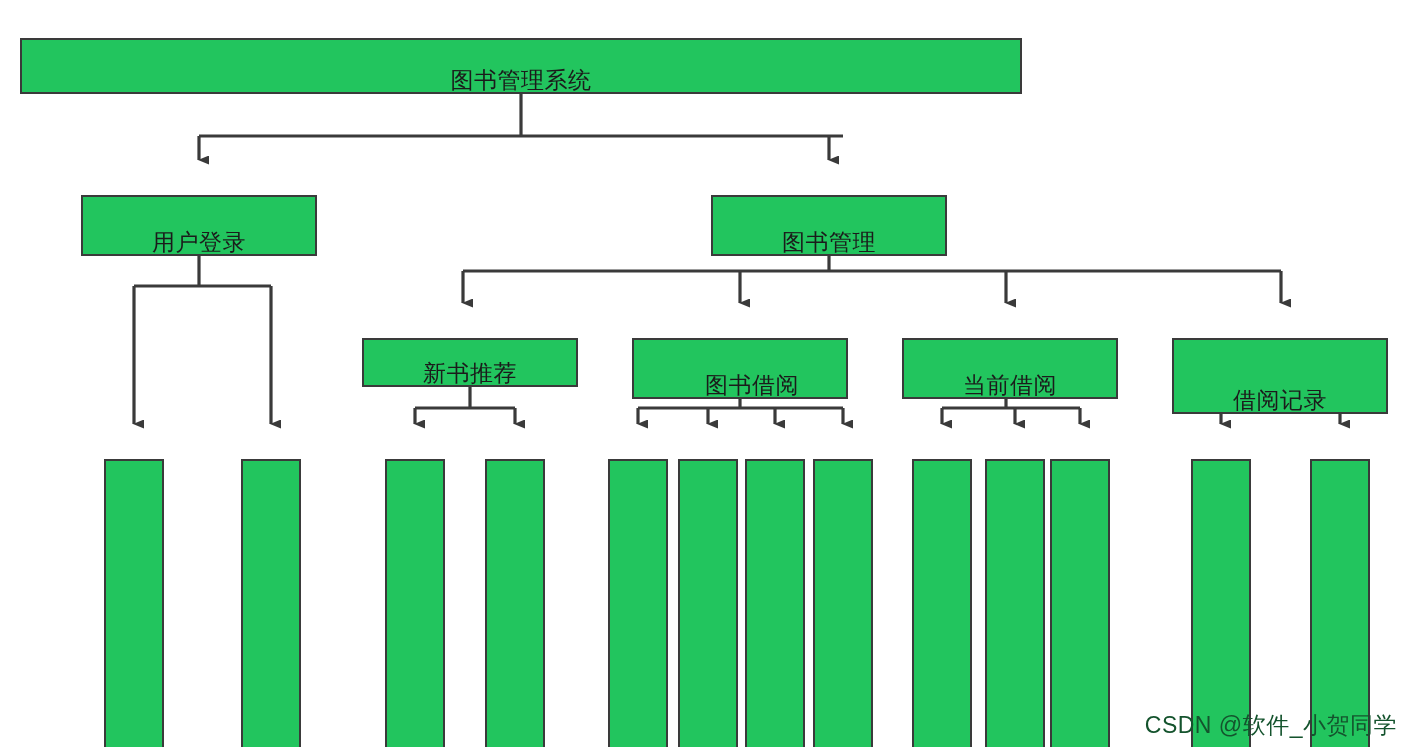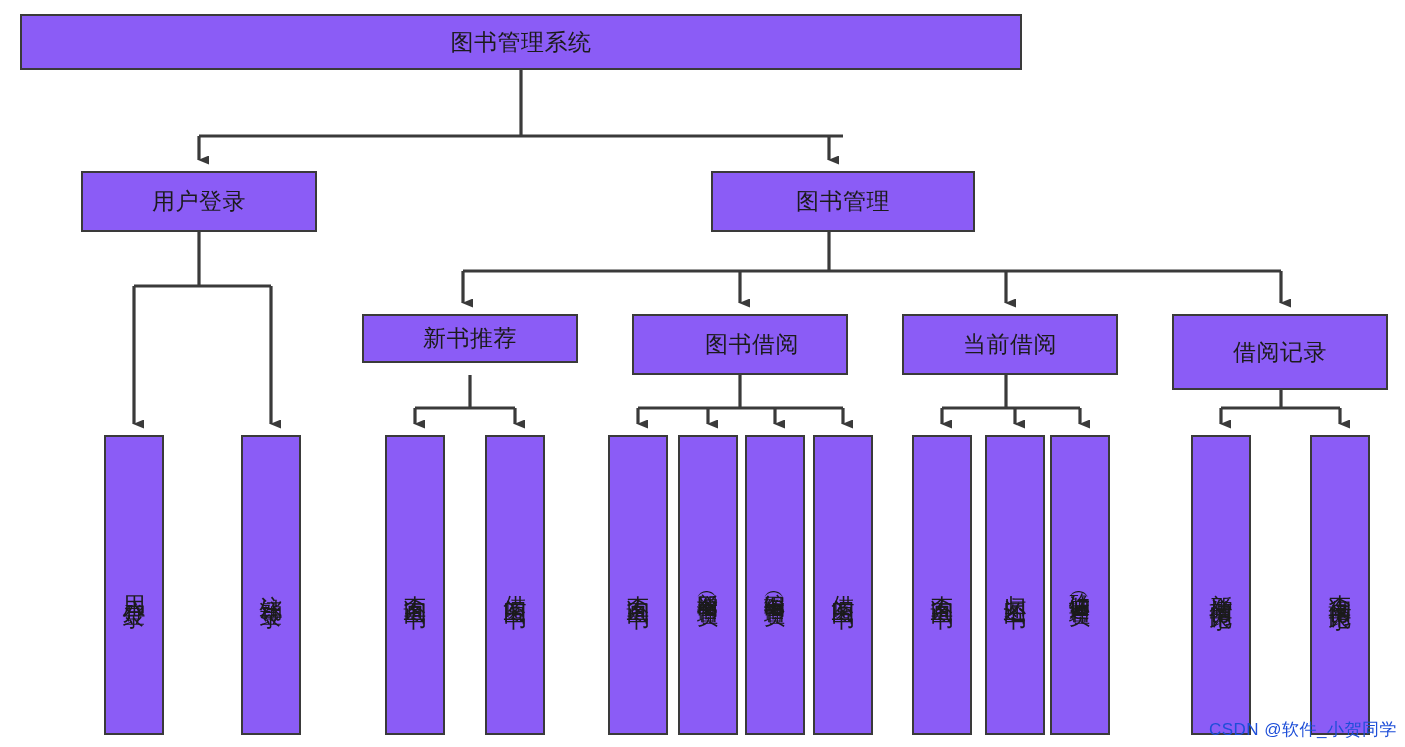--- a/index.html
+++ b/index.html
@@ -20,26 +20,27 @@
   #diagram-svg {
     position: absolute;
     left: 0;
     top: 0;
     width: 1405px;
     height: 747px;
   }
   .node {
     position: absolute;
     box-sizing: border-box;
-    background: #8b5cf6;
+    background: #22c55e;
     border: 2.5px solid #3a3a3a;
     display: flex;
-    align-items: center;
+    align-items: flex-end;
     justify-content: center;
     color: #1b1b1b;
+    margin-top: 24px;
   }
   .node.h-node {
     font-size: 23px;
     letter-spacing: 0.5px;
   }
   .node.v-node {
     font-size: 23px;
   }
   .v-label {
     writing-mode: vertical-rl;
@@ -51,22 +52,22 @@
   }
   .h-label {
     white-space: nowrap;
     line-height: 1;
     display: block;
   }
   #watermark {
     position: absolute;
     right: 8px;
     bottom: 6px;
-    font-size: 17px;
-    color: #1d4ed8;
+    font-size: 23px;
+    color: #14532d;
     letter-spacing: 0.5px;
     white-space: nowrap;
     pointer-events: none;
   }
 </style>
 </head>
 <body>
 
 <div id="canvas">
 
@@ -120,21 +121,21 @@
     </g>
   </svg>
 
   <div class="node h-node" style="left:20px; top:14px; width:1002px; height:56px;">
     <span class="h-label">图书管理系统</span>
   </div>
 
   <div class="node h-node" style="left:81px; top:171px; width:236px; height:61px;">
     <span class="h-label">用户登录</span>
   </div>
-  <div class="node h-node" style="left:711px; top:171px; width:264px; height:61px;">
+  <div class="node h-node" style="left:711px; top:171px; width:236px; height:61px;">
     <span class="h-label">图书管理</span>
   </div>
 
   <div class="node h-node" style="left:362px; top:314px; width:216px; height:49px;">
     <span class="h-label">新书推荐</span>
   </div>
   <div class="node h-node" style="left:632px; top:314px; width:216px; height:61px;padding-left:24px;">
     <span class="h-label">图书借阅</span>
   </div>
   <div class="node h-node" style="left:902px; top:314px; width:216px; height:61px;">

